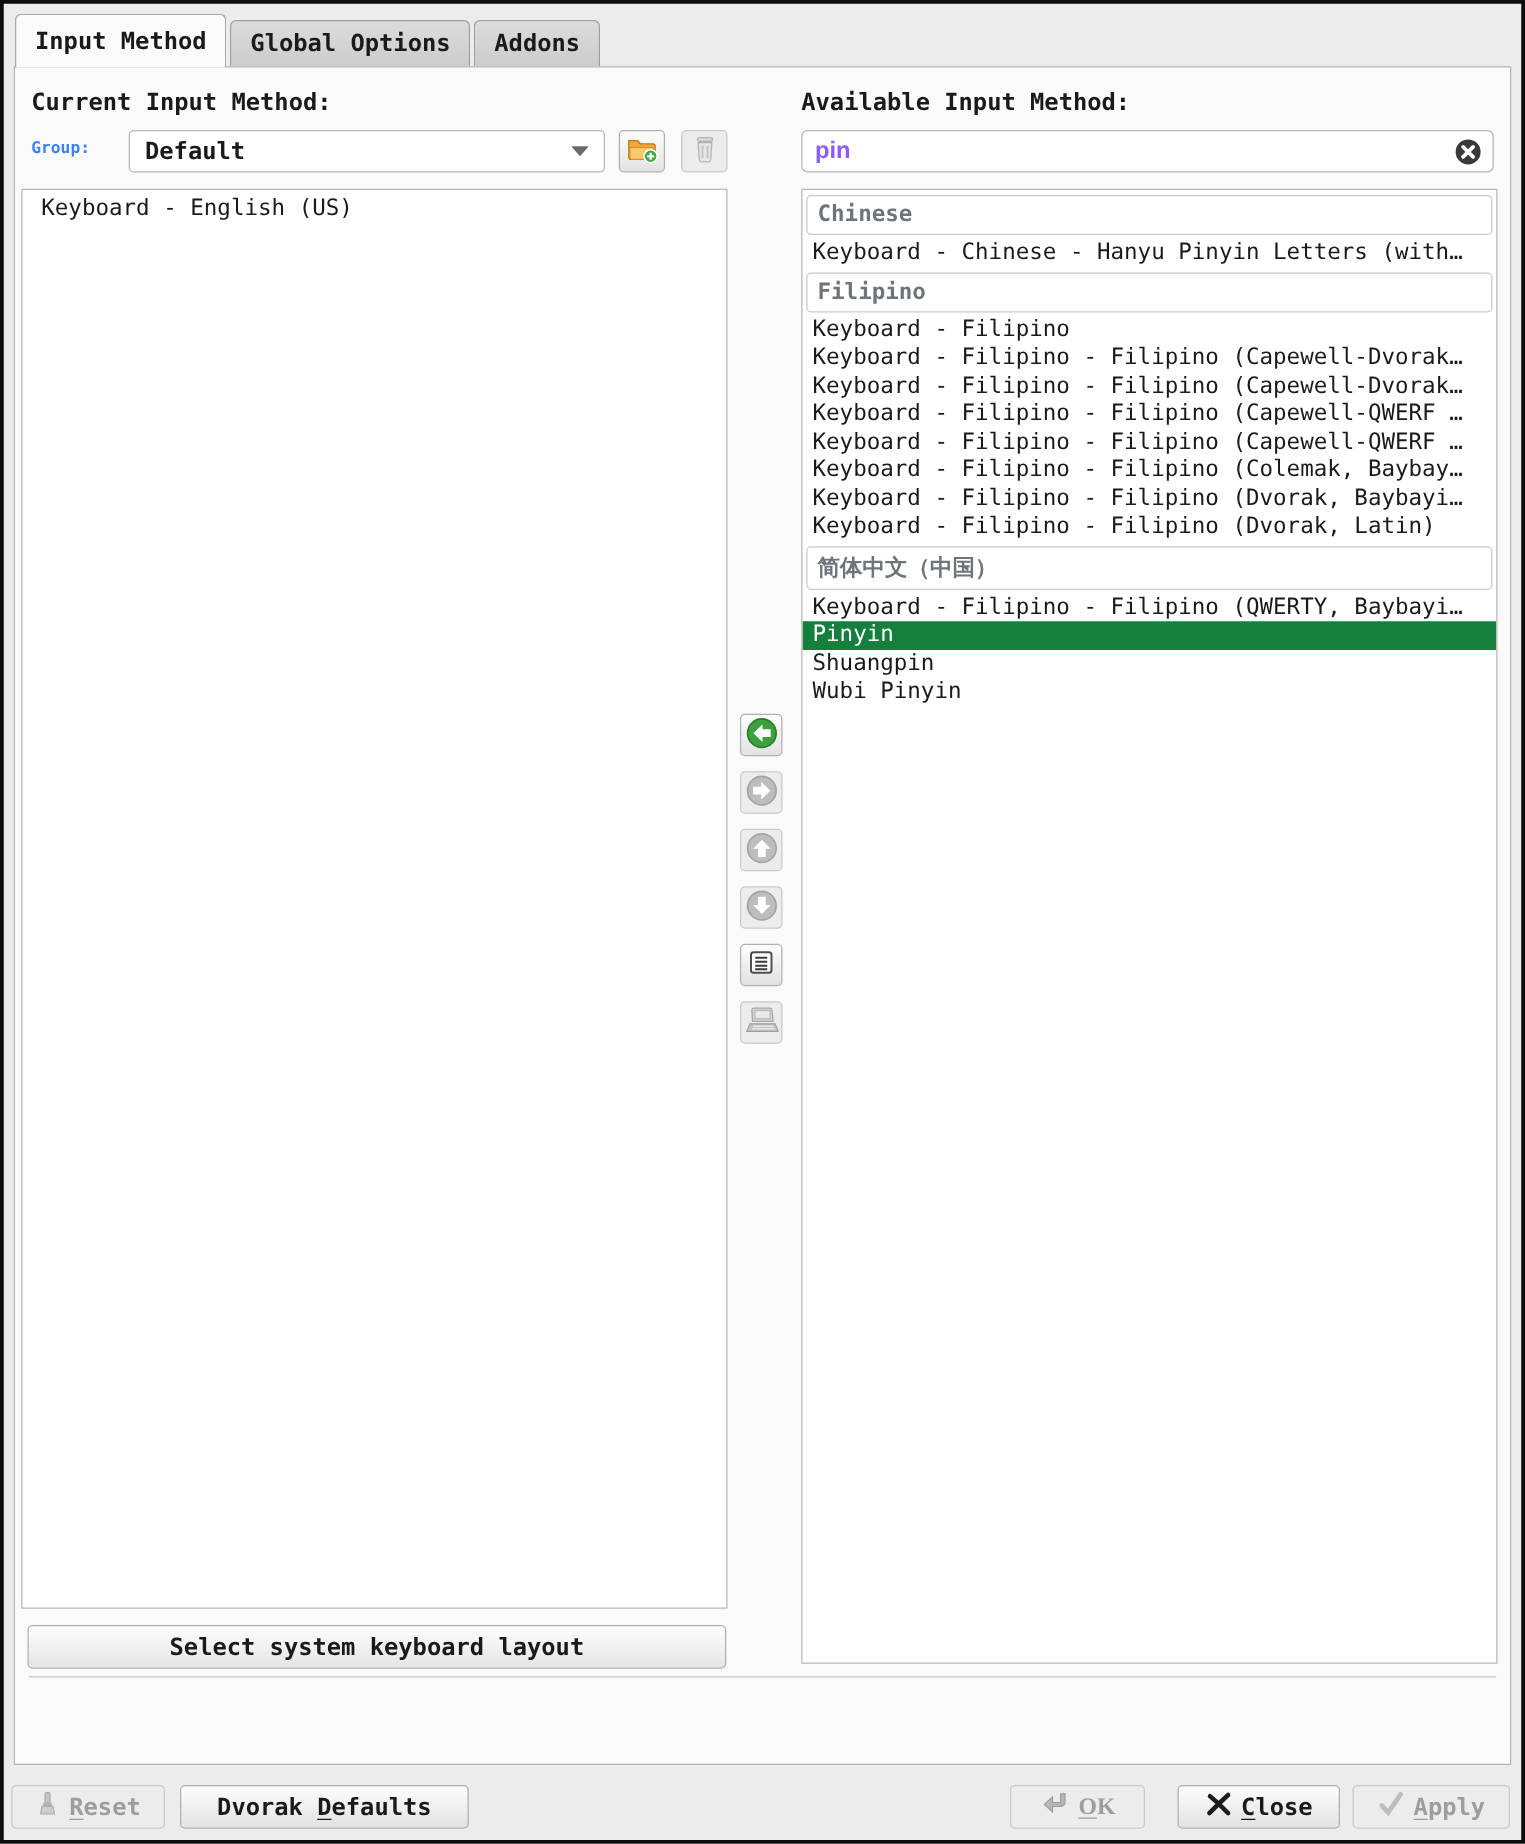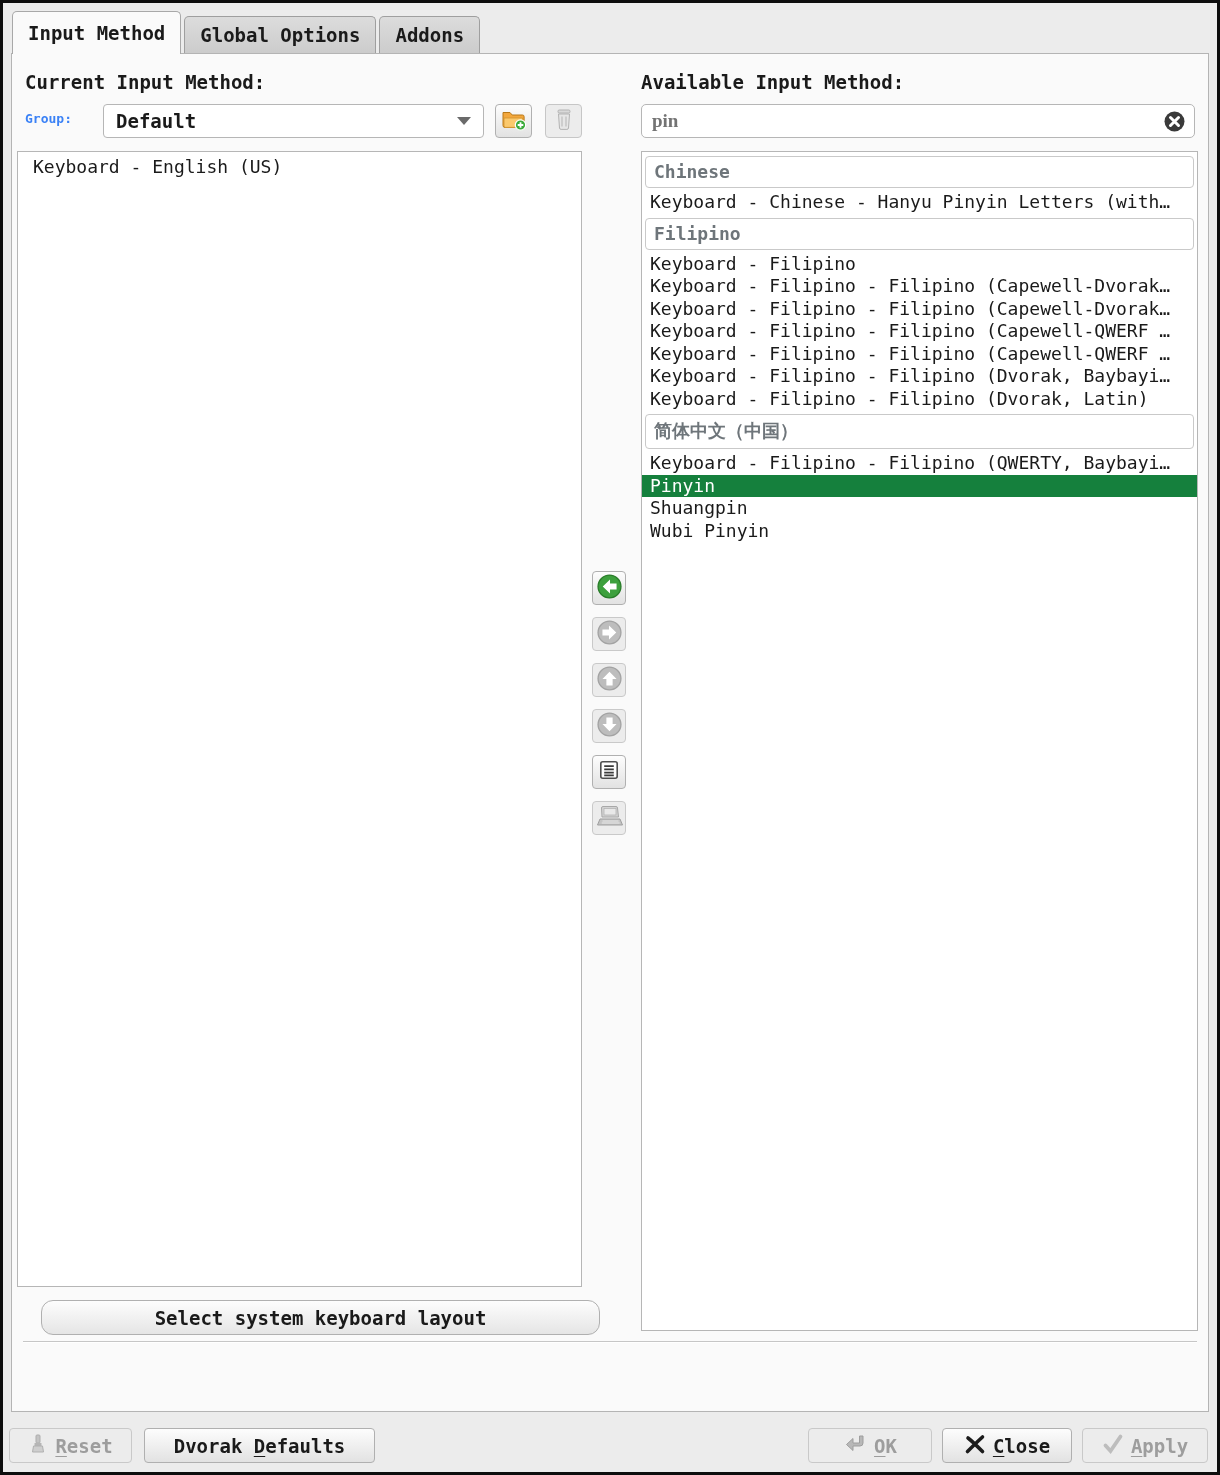--- a/index.html
+++ b/index.html
@@ -75,21 +75,21 @@
   }
   .mid-btn.disabled { background:#ececec; border-color:#c9c9c9; }
 
   
   .entry {
     position:absolute; background:#fff; border:1px solid #b6b6b6; border-radius:5px;
     display:flex; align-items:center;
   }
   .entry input {
     border:none; outline:none; background:transparent; flex:1;
-    font-family:Liberation Serif, serif; font-size:19px; font-weight:bold; color:#737373;
+    font-family:Liberation Sans, sans-serif; font-size:19px; font-weight:bold; color:#8b5cf6;
     padding:0 10px; height:100%;
   }
   .entry .clear { margin-right:8px; display:flex; cursor:pointer; }
 
   
   .wide-btn {
     position:absolute; height:35px;
     background:linear-gradient(#fdfdfd,#e5e5e5);
     border:1px solid #b0b0b0; border-radius:4px;
     display:flex; align-items:center; justify-content:center;
@@ -154,21 +154,21 @@
           <path d="M9 9.5 v10 M13 9.5 v10" stroke="#c2c2c2" stroke-width="1.4"></path>
         </svg>
       </span>
     </div>
 
     <div class="listbox left-list" style="left:5px; top:97px; width:565px; height:1136px;">
 
     <div class="row item">Keyboard - English (US)</div>
       </div>
 
-    <div class="wide-btn" style="left:29px; top:1246px; width:559px;border-radius:12px;">Select system keyboard layout</div>
+    <div class="wide-btn" style="left:10px; top:1246px; width:559px;">Select system keyboard layout</div>
 
     <div class="sec-title" style="left:629px; top:17px;">Available Input Method:</div>
 
     <div class="entry" style="left:629px; top:50px; width:554px; height:34px;">
       <input type="text" value="pin" style="">
       <span class="clear">
         <svg width="23" height="23" viewBox="0 0 23 23">
           <circle cx="11.5" cy="11.5" r="10" fill="#3a3a3a"></circle>
           <path d="M7.5 7.5 L15.5 15.5 M15.5 7.5 L7.5 15.5" stroke="#ffffff" stroke-width="3" stroke-linecap="round"></path>
         </svg>
@@ -178,20 +178,21 @@
     <div class="listbox avail-list" style="left:629px; top:97px; width:557px; height:1180px;">
 
     <div class="row header">Chinese</div>
         <div class="row item">Keyboard - Chinese - Hanyu Pinyin Letters (with…</div>
         <div class="row header">Filipino</div>
         <div class="row item">Keyboard - Filipino</div>
         <div class="row item">Keyboard - Filipino - Filipino (Capewell-Dvorak…</div>
         <div class="row item">Keyboard - Filipino - Filipino (Capewell-Dvorak…</div>
         <div class="row item">Keyboard - Filipino - Filipino (Capewell-QWERF …</div>
         <div class="row item">Keyboard - Filipino - Filipino (Capewell-QWERF …</div>
+        <div class="row item">Keyboard - Filipino - Filipino (Colemak, Baybay…</div>
         <div class="row item">Keyboard - Filipino - Filipino (Dvorak, Baybayi…</div>
         <div class="row item">Keyboard - Filipino - Filipino (Dvorak, Latin)</div>
         <div class="row header">简体中文（中国）</div>
         <div class="row item">Keyboard - Filipino - Filipino (QWERTY, Baybayi…</div>
         <div class="row item selected">Pinyin</div>
         <div class="row item">Shuangpin</div>
         <div class="row item">Wubi Pinyin</div>
       </div>
 
     <div class="mid-btn" style="top:517px;">
@@ -256,21 +257,21 @@
         <path d="M5.5 13 h9 l1 6 h-11 z" fill="#cecece" stroke="#b0b0b0"></path>
       </svg>
     </span>
     <span><span></span><span class="key">R</span><span>eset</span></span>
   </div>
 
   <div class="footer-btn" style="left:141px; width:231px;">
     <span><span>Dvorak </span><span class="key">D</span><span>efaults</span></span>
   </div>
 
-  <div class="footer-btn disabled" style="left:805px; width:124px;">
+  <div class="footer-btn disabled" style="left:805px; width:108px;font-family:Liberation Serif, serif;">
     <span>
       <svg width="24" height="22" viewBox="0 0 24 22">
         <path d="M20 3 v7 a3 3 0 0 1 -3 3 h-7 v4.5 L3.5 11.5 10 5.5 V10 h6.5 V3 z" fill="#b8b8b8" stroke="#9e9e9e"></path>
       </svg>
     </span>
     <span><span></span><span class="key">O</span><span>K</span></span>
   </div>
 
   <div class="footer-btn" style="left:939px; width:130px;">
     <span>

